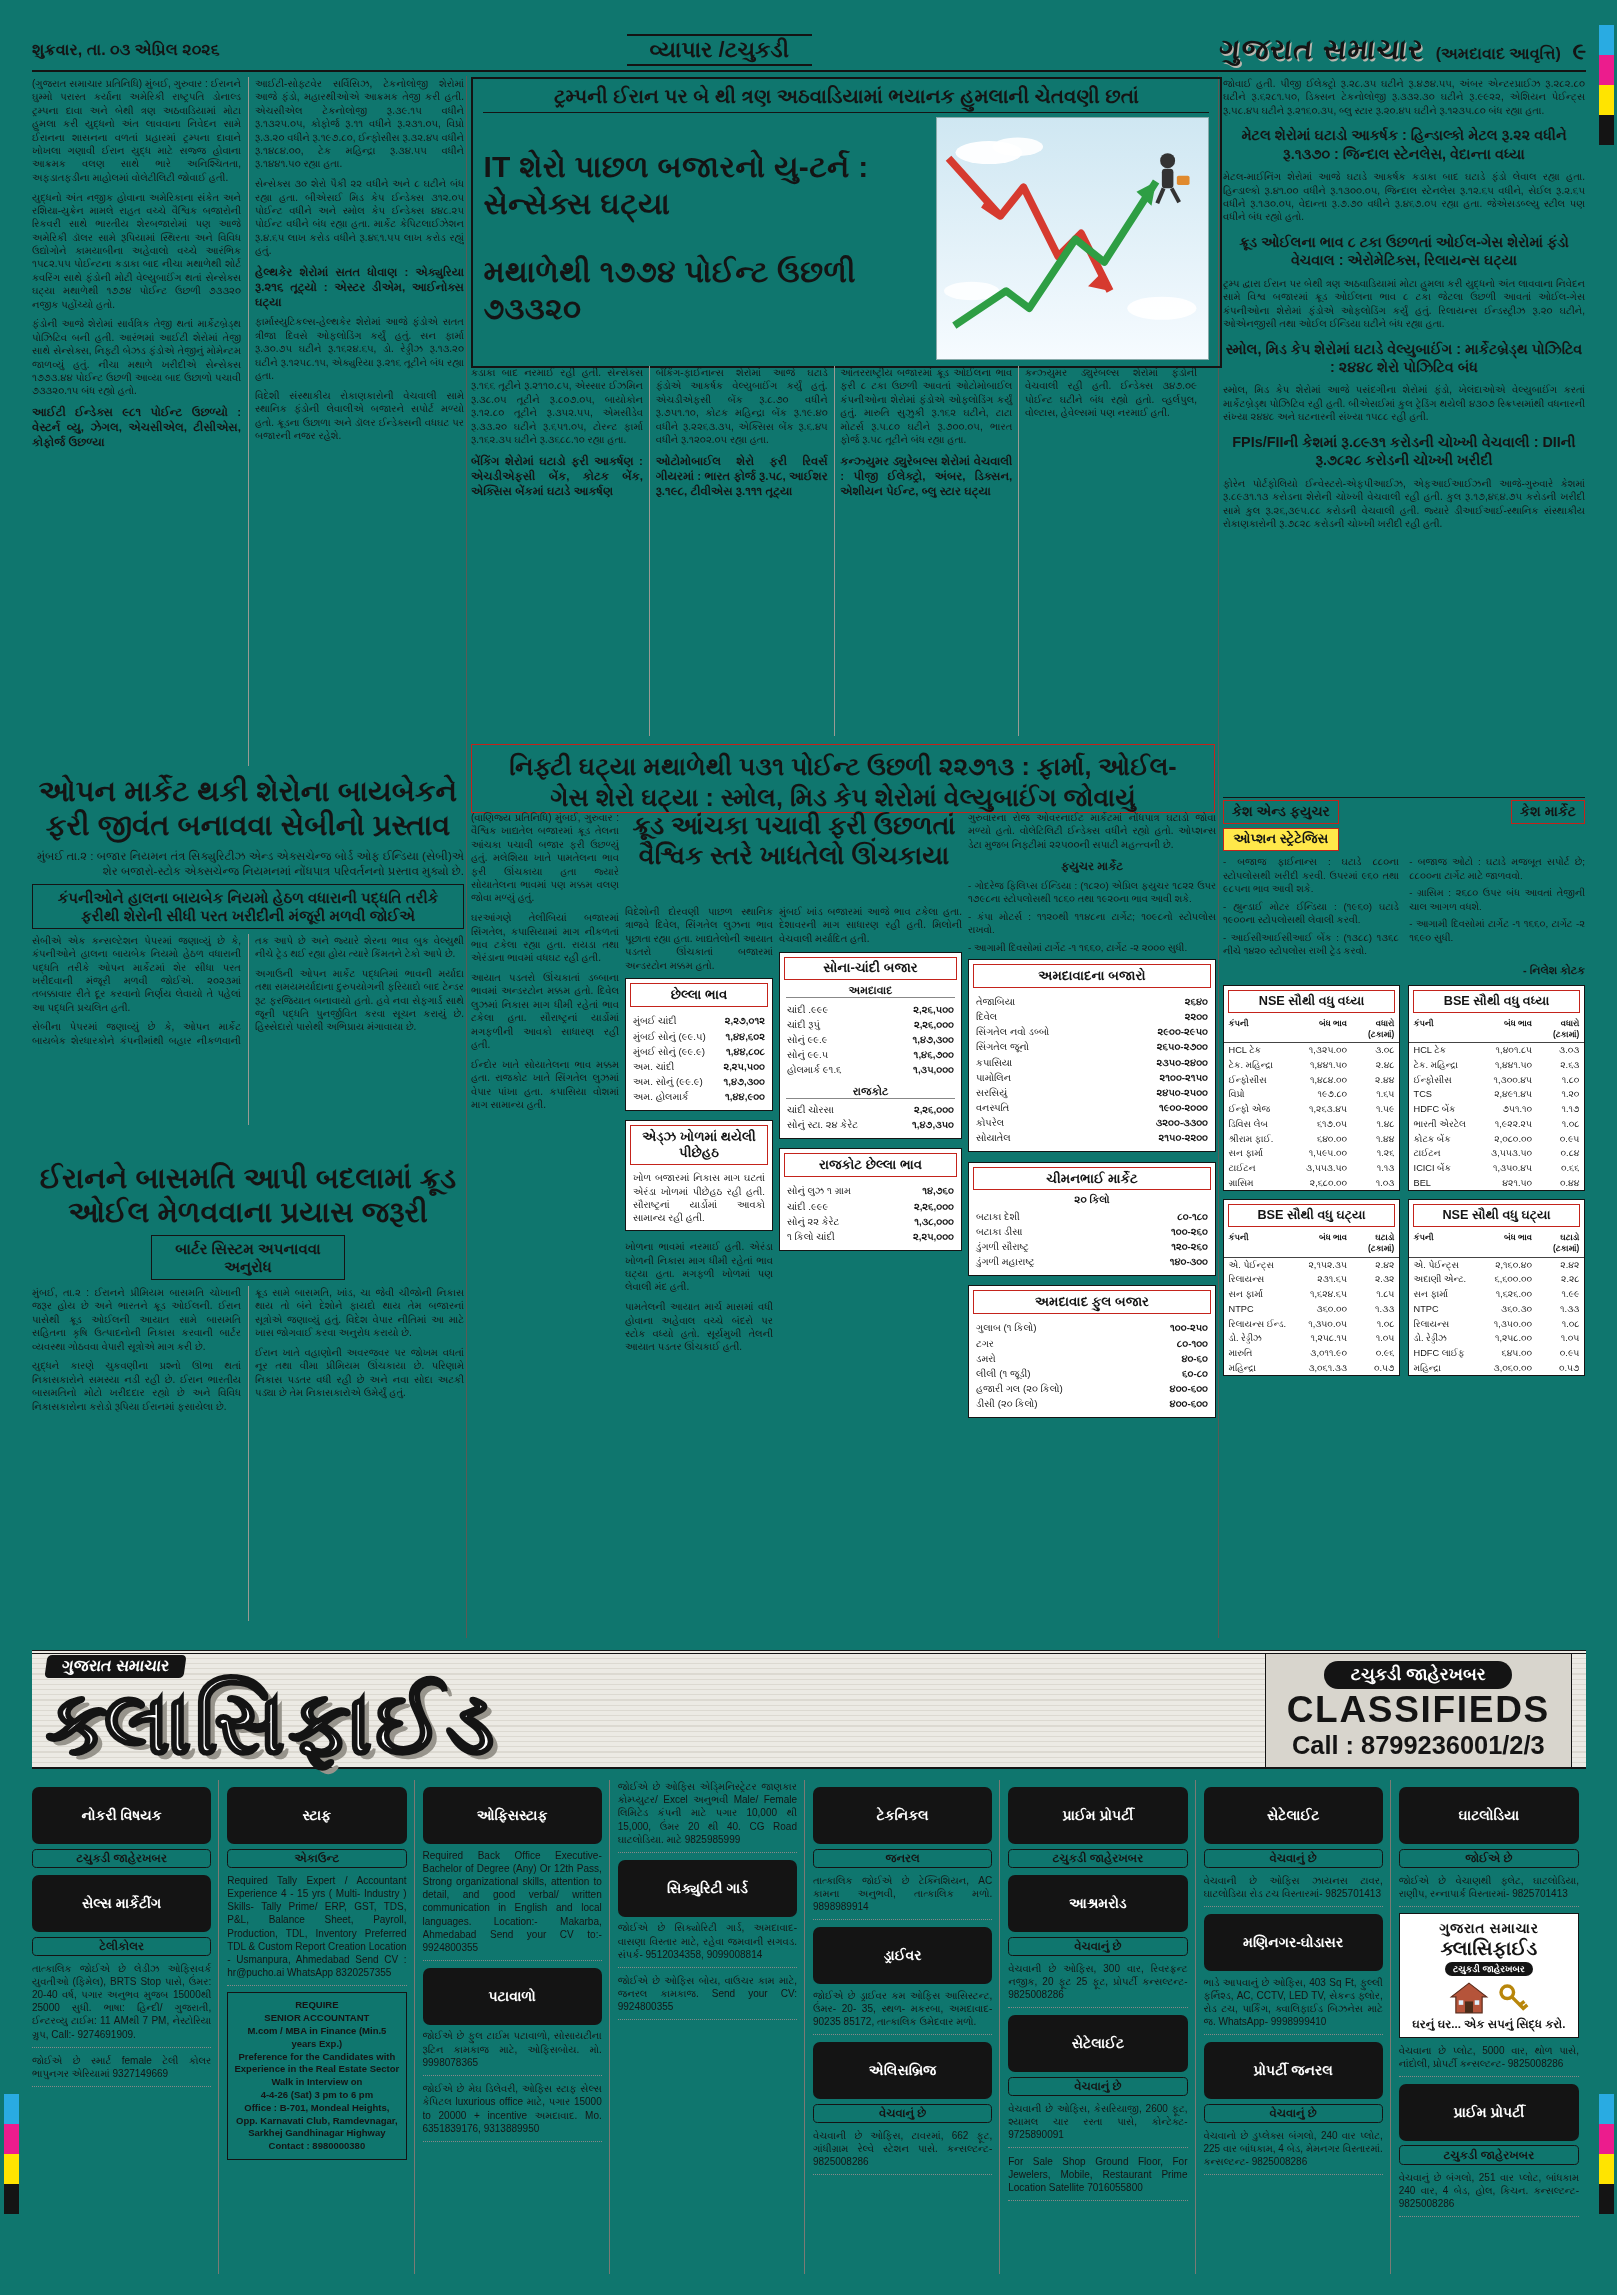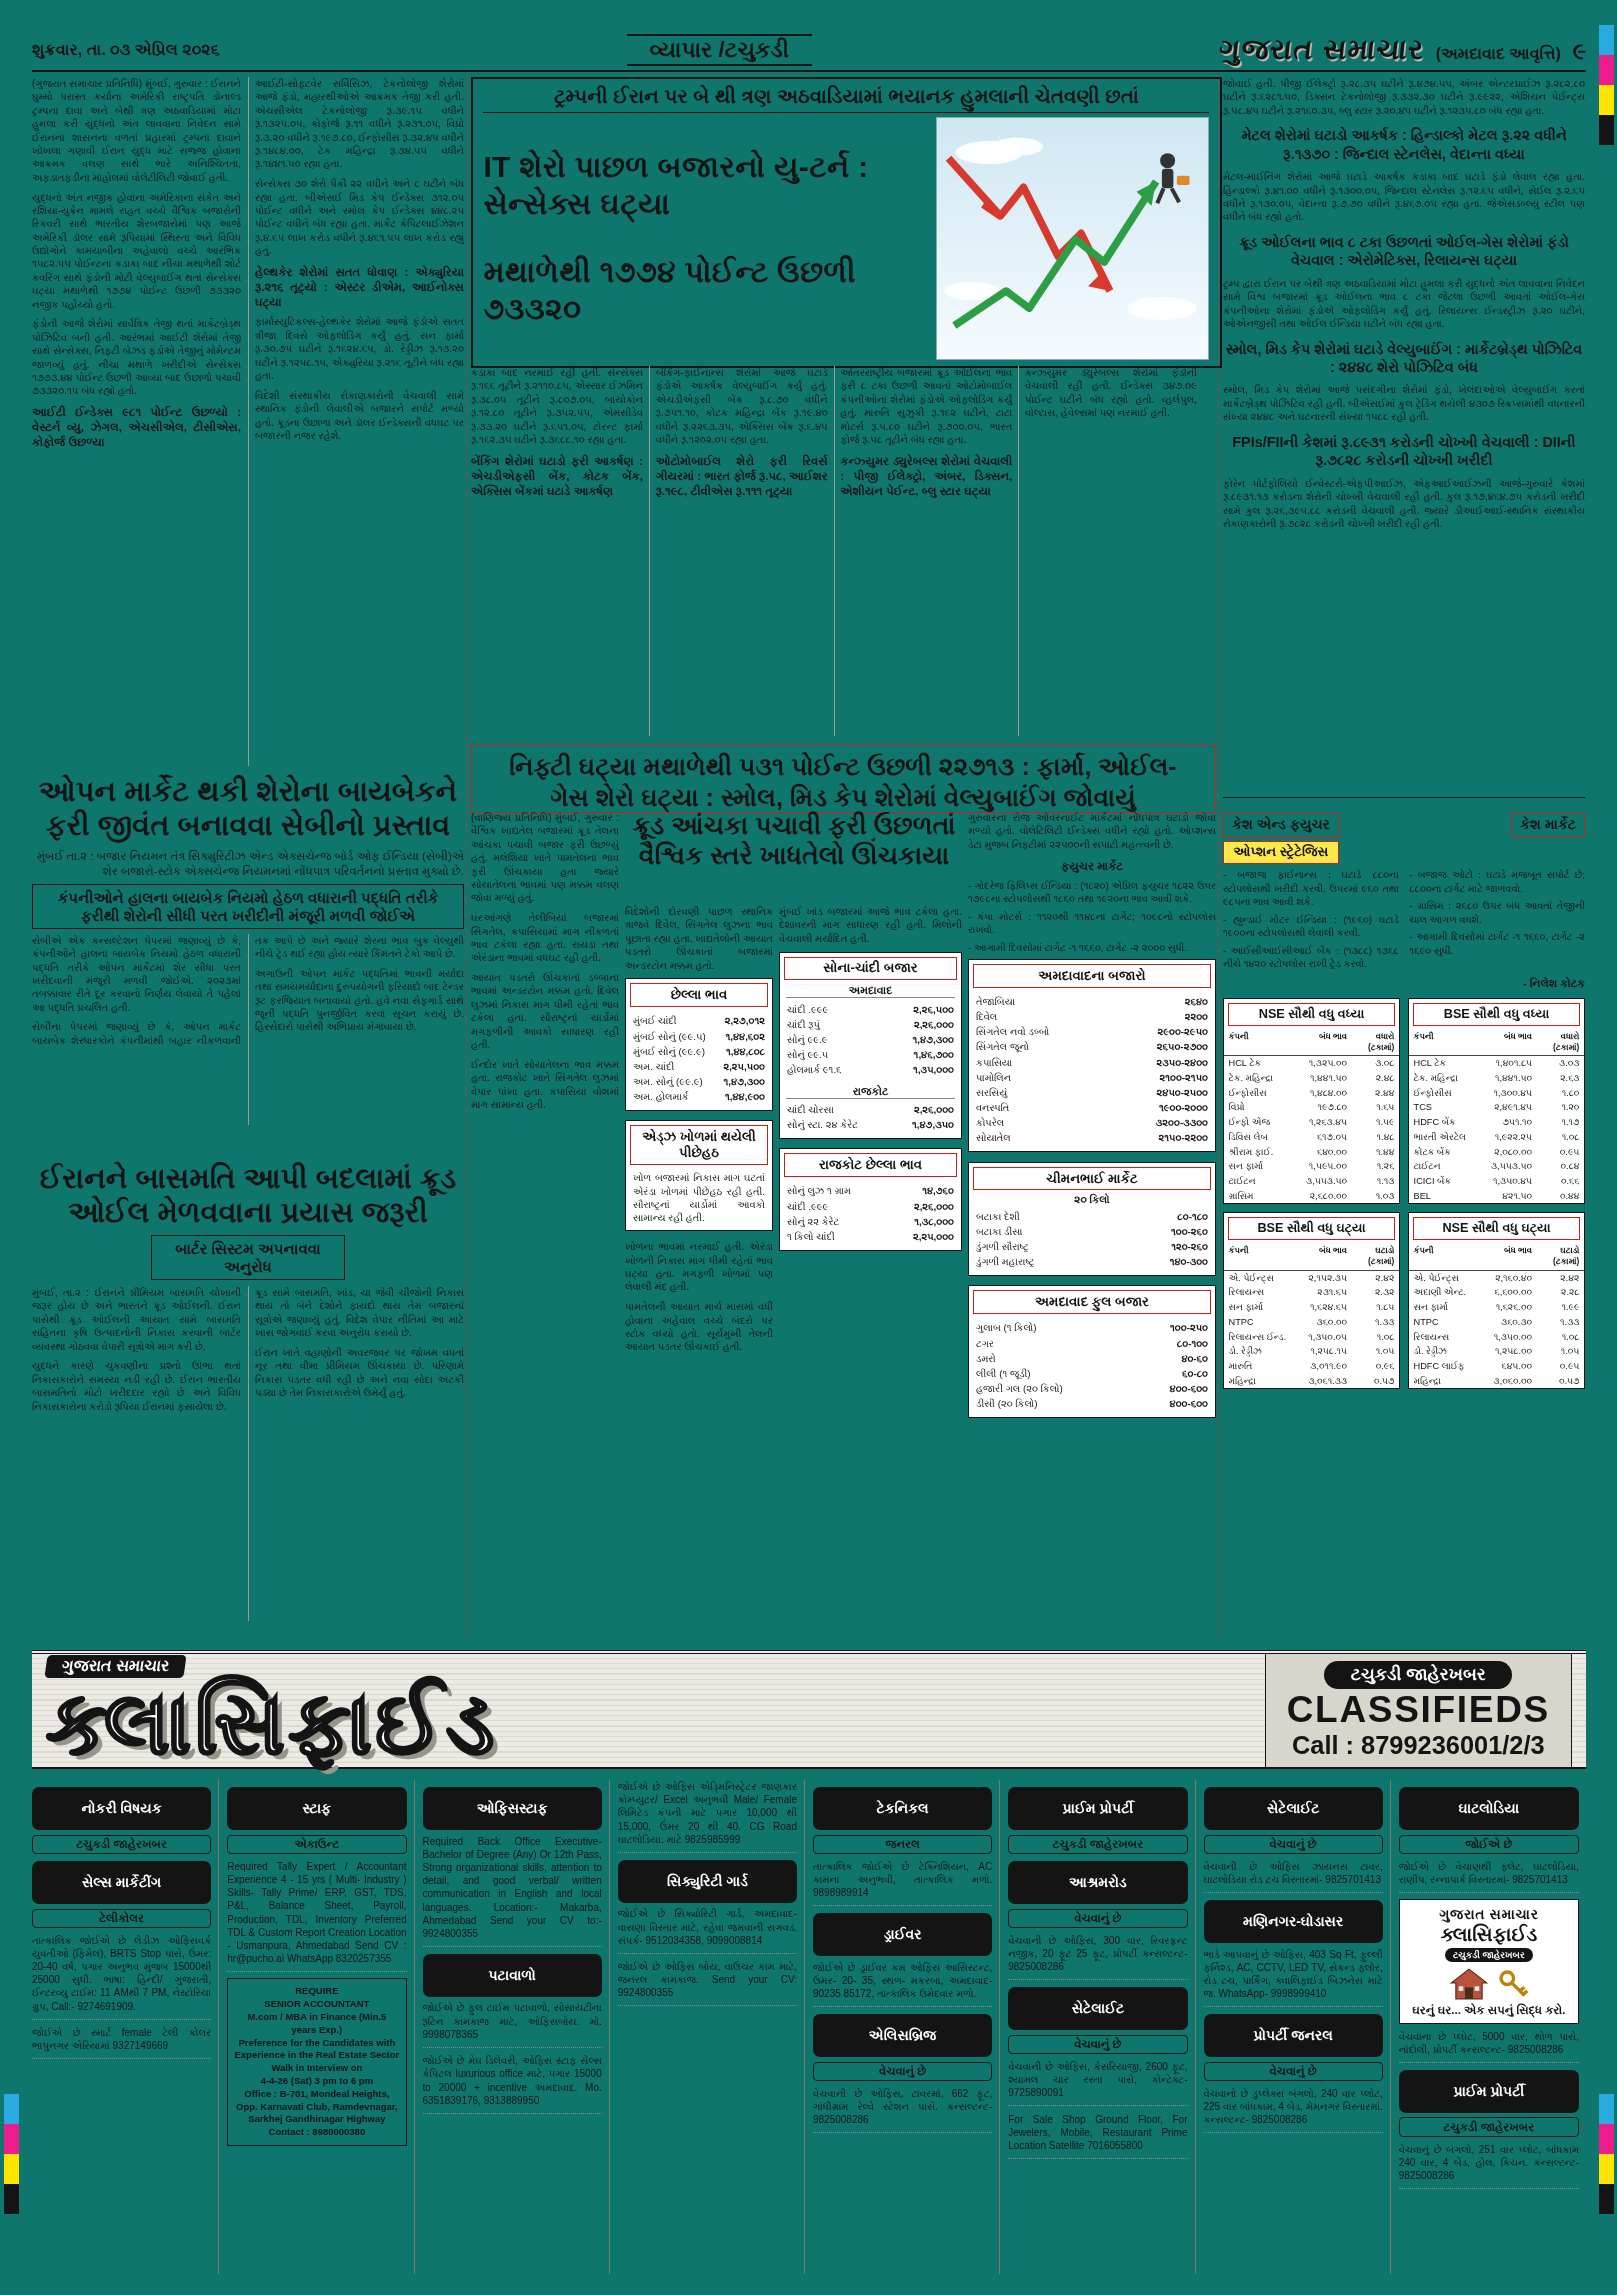--- a/index.html
+++ b/index.html
@@ -46,21 +46,21 @@
   .pb-note{text-align:center;font-weight:bold;font-size:10.4px;}
   .pb-body{font-size:9.8px;line-height:1.35;text-align:justify;padding:2.3px 7px 5.8px;}
   .table-box{border:1.2px solid #141414;background:#fff;}
   .tb-title{border:1.7px solid #c4231b;margin:4px;padding:2.9px;text-align:center;font-weight:bold;font-size:12.7px;}
   .tb-cols{display:flex;font-size:8.4px;font-weight:bold;padding:1.2px 4.6px 2.3px;border-bottom:0.9px solid #444;}
   .tb-cols span:first-child,.trow span:first-child{flex:1.5;text-align:left;}
   .tb-cols span,.trow span{flex:1;text-align:right;}
   .trow{display:flex;font-size:9.2px;line-height:1.6;padding:0 4.6px;}
   .tables-grid{display:grid;grid-template-columns:1fr 1fr;gap:8px;margin-top:8px;}
   
-  .cash-block{border-top:1.7px solid #141414;padding-top:15px;}
+  .cash-block{border-top:1.7px solid #141414;padding-top:2px;}
   .cash-titles{display:flex;gap:8px;align-items:flex-start;margin-bottom:4.6px;}
   .red-pill{border:1.7px solid #c4231b;font-weight:bold;font-size:14px;padding:2.3px 8px;text-align:center;}
   .yellow-pill{background:#ffe84a;border:1.7px solid #c4231b;font-weight:bold;font-size:13.3px;padding:2.3px 7px;text-align:center;margin-top:4.6px;}
   .cash-cols{display:flex;gap:10.4px;}
   .cash-cols>div{flex:1;}
   .signature{text-align:right;font-weight:bold;font-size:11px;margin-top:2.3px;}
   
   .cl-band{position:absolute;left:32px;top:1650px;width:1554px;height:119px;
            background:repeating-linear-gradient(0deg,#eceae4 0 4px,#dcd9d1 4px 5.2px);
            border-top:4px double #141414;border-bottom:2.3px solid #141414;
@@ -72,21 +72,21 @@
           text-shadow:5.8px 4.6px 0 #97948c;letter-spacing:3.5px;line-height:1;}
   .cl-right{margin-left:auto;text-align:center;background:#d8d5cd;border:1.7px solid #141414;padding:7px 21px;}
   .cl-tag{display:inline-block;background:#141414;color:#fff;border-radius:15px;font-size:17.3px;font-weight:bold;padding:3.5px 26.6px;}
   .cl-eng{font-size:37px;font-weight:900;letter-spacing:1.7px;line-height:1.15;}
   .cl-call{font-size:25.4px;font-weight:900;}
   .cl-cols{position:absolute;left:32px;top:1780px;width:1554px;height:494px;
            display:grid;grid-template-columns:repeat(8,1fr);gap:8px;overflow:hidden;}
   .cl-col{border-right:0.6px solid #7a7a74;padding-right:7px;overflow:hidden;}
   .cl-col:last-child{border-right:none;}
   .seg.pill{background:#141414;color:#fff;text-align:center;font-weight:bold;font-size:14px;
-            padding:13px;border-radius:7px;margin:7px 0 4.6px;}
+            padding:20px;border-radius:7px;margin:7px 0 4.6px;}
   .seg.pill2{border:1.2px solid #141414;text-align:center;font-weight:bold;font-size:11.6px;
              padding:1.7px;border-radius:4.6px;margin:0 0 5.8px;}
   .seg.ad{font-size:10px;text-align:justify;line-height:1.32;border-bottom:0.6px dotted #888;padding-bottom:5.8px;}
   .seg.req{border:1.7px solid #141414;padding:5.8px;font-size:9.5px;font-weight:bold;text-align:center;
            white-space:pre-line;line-height:1.35;}
   .promo{border:1.7px solid #141414;padding:5.8px;text-align:center;margin:5.8px 0;background:#fff;}
   .promo .pbrand{font-weight:900;font-size:14px;letter-spacing:0.6px;}
   .promo .ptitle{font-weight:900;font-size:19.6px;}
   .promo .ptag{display:inline-block;background:#141414;color:#fff;font-size:9.2px;font-weight:bold;
                padding:1.2px 8px;border-radius:7px;margin:2.3px 0;}

